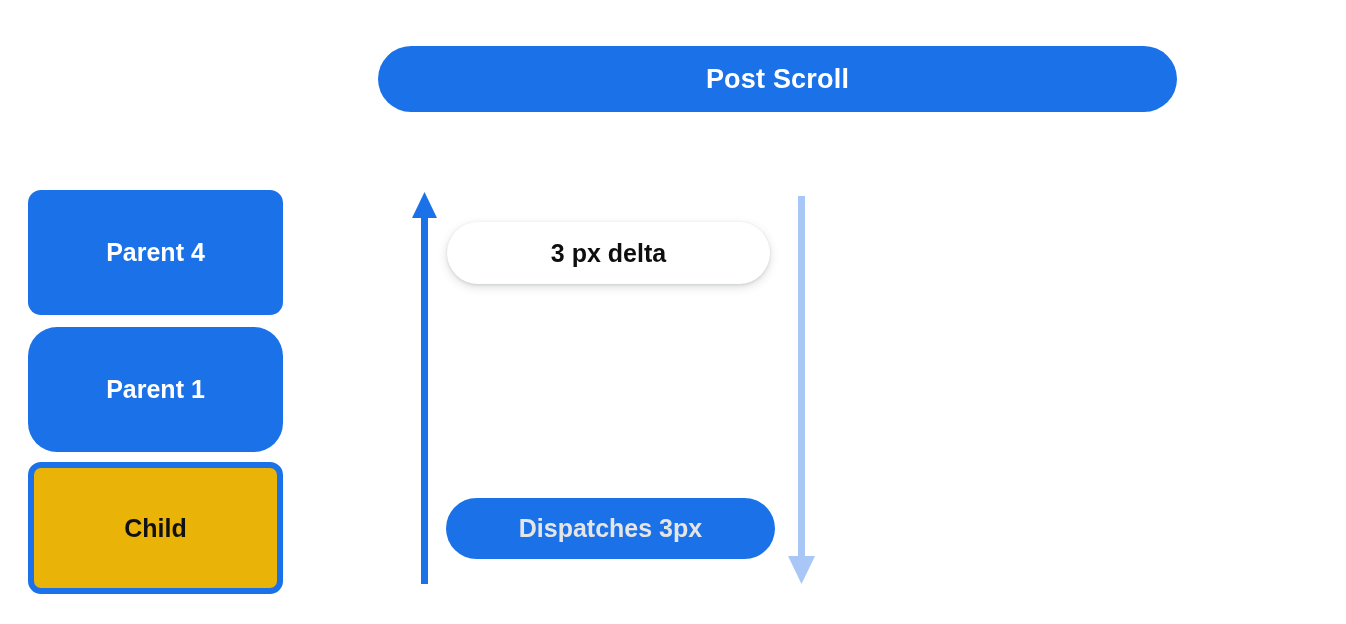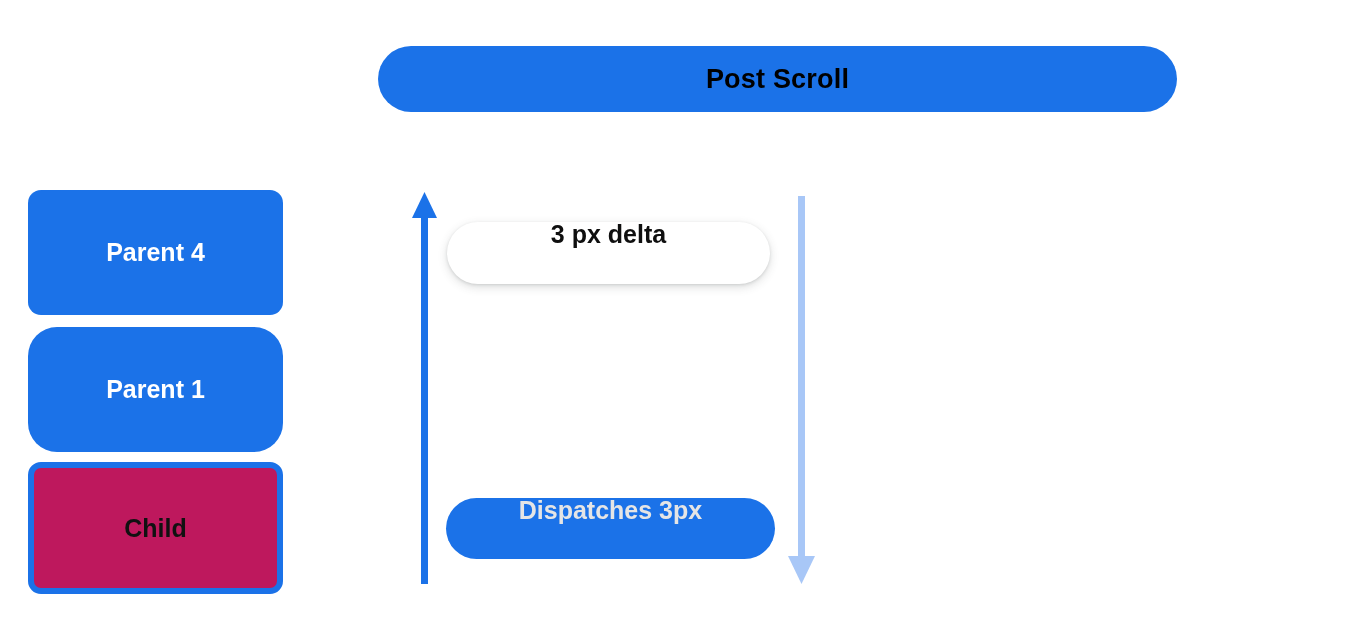--- a/index.html
+++ b/index.html
@@ -26,21 +26,21 @@
     top: 46px;
     width: 799px;
     height: 66px;
     background: #1b72e8;
     border-radius: 33px;
     display: flex;
     align-items: center;
     justify-content: center;
   }
   .header-banner-label {
-    color: #000000;
+    color: #ffffff;
     font-size: 27px;
     font-weight: bold;
     letter-spacing: 0.2px;
     line-height: 1;
   }
 
   
   .stack {
     position: absolute;
     left: 28px;
@@ -62,40 +62,41 @@
     font-weight: bold;
     line-height: 1;
   }
   .box-filled {
     background: #1b72e8;
   }
   .box-filled .stack-box-label {
     color: #ffffff;
   }
   .box-outlined {
-    background: #be185d;
+    background: #eab308;
     border: 6px solid #1b72e8;
   }
   .box-outlined .stack-box-label {
     color: #111111;
   }
 
   #box-parent-2 { top: 0px;   height: 125px; }
   #box-parent-1 { top: 137px; height: 125px; border-radius: 29px; }
   #box-child    { top: 272px; height: 132px; }
 
   
   .arrow {
     position: absolute;
   }
 
   
   .pill {
     position: absolute;
     display: flex;
+    align-items: center;
     justify-content: center;
     box-sizing: border-box;
   }
   .pill-label {
     font-size: 25px;
     font-weight: bold;
     line-height: 1;
     white-space: nowrap;
   }
   #pill-delta {

